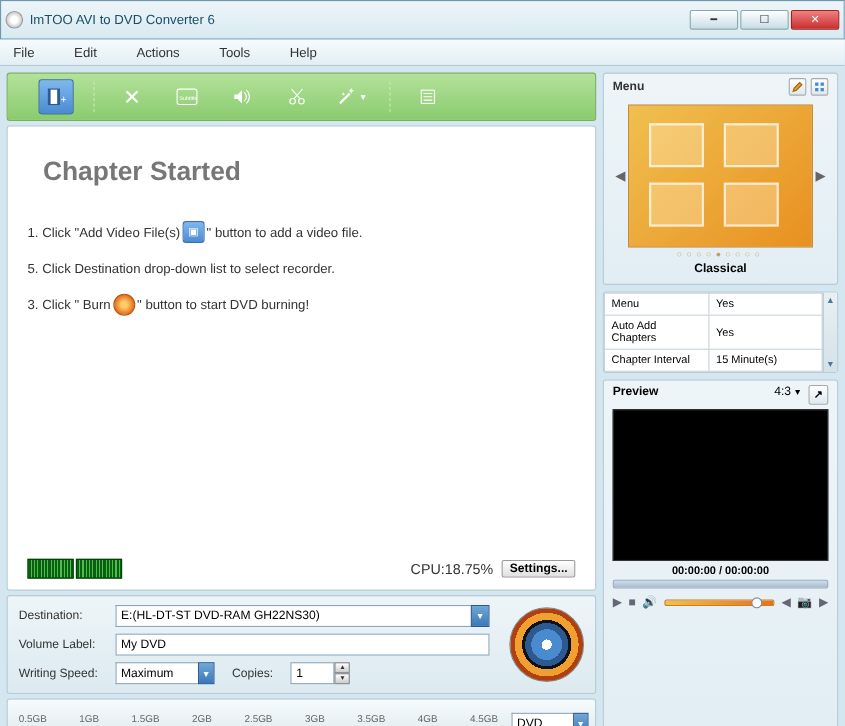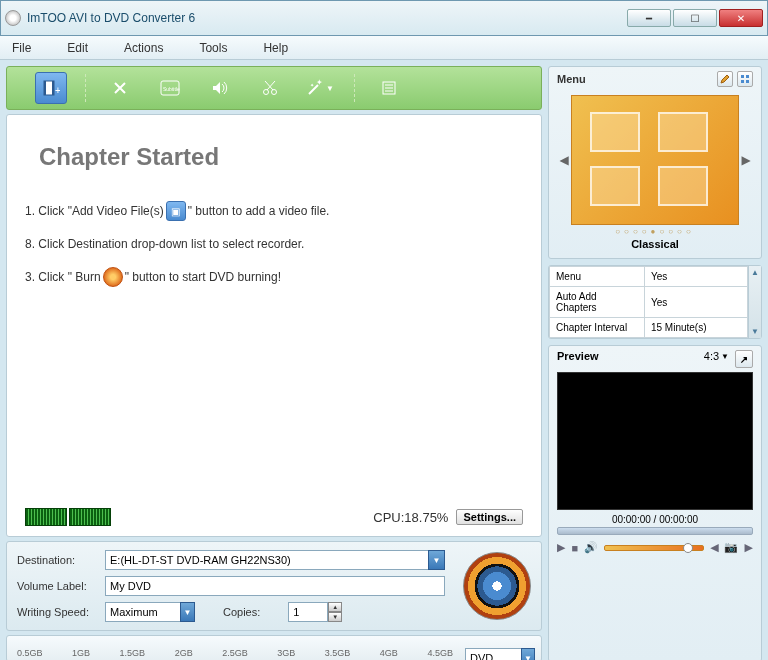--- a/index.html
+++ b/index.html
@@ -36,21 +36,21 @@
 .cpugraph::after { content: ""; position: absolute; inset: 0; background: repeating-linear-gradient(90deg, transparent 0 2px, rgba(120,255,120,0.6) 2px 3px); }
 .cpu-text { margin-left: auto; font-size: 13px; color: #333; margin-right: 6px; }
 .settings-btn { font-size: 11px; padding: 1px 6px; border: 1px solid #999; background: linear-gradient(#fff,#e0e0e0); border-radius: 2px; font-weight: bold; }
 
 .destblock { background: linear-gradient(#eef5f8,#dceaf0); border: 1px solid #b8ccd6; border-radius: 3px; padding: 8px 10px; display: grid; grid-template-columns: 80px 1fr 78px; gap: 6px 8px; align-items: center; font-size: 11px; color: #333; position: relative; }
 .destblock .burn-big { grid-row: 1 / span 3; grid-column: 3; width: 68px; height: 68px; border-radius: 50%; background: radial-gradient(circle, #fff 0 10%, #4a8bd0 10% 30%, #2c5a90 30% 42%, #111 42% 48%, #f0a030 48% 62%, #b04010 62% 100%); border: 1px solid #888; justify-self: end; }
 .txtinput { height: 20px; border: 1px solid #8aa8bc; background: #fff; padding: 0 4px; font-size: 11px; width: 100%; }
 .combo { display: flex; }
 .combo .txtinput { border-right: none; }
 .combo .dd { width: 18px; height: 20px; background: linear-gradient(#6fa8d8,#3a78b8); border: 1px solid #2c5a90; color: #fff; display: flex; align-items: center; justify-content: center; font-size: 8px; }
-.ws-row { display: flex; align-items: center; gap: 28px; }
+.ws-row { display: flex; align-items: center; gap: 16px; }
 .spinner { display: flex; }
 .spinner .txtinput { width: 40px; }
 .spin-btns { display: flex; flex-direction: column; }
 .spin-btns div { width: 14px; height: 10px; background: linear-gradient(#fff,#ccc); border: 1px solid #888; font-size: 6px; display: flex; align-items: center; justify-content: center; }
 
 .sizebar { height: 27px; background: linear-gradient(#f6fbfd,#e6eef2); border: 1px solid #b8ccd6; border-radius: 3px; display: flex; padding: 12px 6px; font-size: 9px; color: #666; position: relative; }
 .ticks { flex: 1; display: flex; justify-content: space-between; padding: 0 4px; }
 .dvd-combo { width: 70px; display: flex; margin-left: 8px; }
 
 .panel { background: linear-gradient(#eef5f8,#e2eef4); border: 1px solid #b8ccd6; border-radius: 3px; }
@@ -70,21 +70,21 @@
 .props table { width: 100%; border-collapse: collapse; font-size: 10px; }
 .props td { border: 1px solid #c8d4da; padding: 4px 6px; background: #fff; }
 .props td:first-child { width: 48%; }
 .props-wrap { display: flex; }
 .props-wrap .scroll { width: 14px; background: linear-gradient(#e8f0f4,#d4e2e8); border-left: 1px solid #b8ccd6; display: flex; flex-direction: column; align-items: center; justify-content: space-between; padding: 2px 0; font-size: 8px; color: #4a7a9a; }
 
 .preview-panel .pv-head { display: flex; align-items: flex-start; padding: 4px 8px; font-size: 11px; font-weight: bold; }
 .pv-head .ratio { margin-left: auto; font-weight: normal; display: flex; align-items: center; gap: 2px; }
 .pop-icon { width: 18px; height: 18px; border: 1px solid #aaa; background: linear-gradient(#fff,#dde8ee); border-radius: 2px; margin-left: 6px; display: flex; align-items: center; justify-content: center; font-size: 10px; }
 .video { margin: 0 8px; height: 138px; background: #000; border: 1px solid #333; }
-.time { text-align: center; font-size: 10px; padding: 4px 0 2px; }
+.time { text-align: center; font-size: 10px; padding: 4px 0 2px; font-weight: bold; }
 .pv-track { height: 8px; margin: 0 8px; background: linear-gradient(#cde,#abc); border: 1px solid #9ab; border-radius: 2px; }
 .pv-ctrl { display: flex; align-items: center; gap: 6px; padding: 6px 8px; font-size: 11px; color: #667; }
 .pv-ctrl .vol { flex: 1; height: 6px; background: linear-gradient(90deg,#f0c050,#e87020); border: 1px solid #c88020; border-radius: 2px; position: relative; }
 .pv-ctrl .vol .dot { position: absolute; right: 10px; top: -3px; width: 10px; height: 10px; background: #fff; border: 1px solid #888; border-radius: 50%; }
 svg { display: block; }
 </style>
 </head>
 <body>
 
 <div class="titlebar">
@@ -160,21 +160,21 @@
       </div>
     </div>
 
     <div class="mainpanel">
       <div class="gs-title">Chapter Started</div>
       <div class="gs-step">
         <span>1. Click "Add Video File(s)</span>
         <span class="inline-icon">▣</span>
         <span>" button to add a video file.</span>
       </div>
-      <div class="gs-step">8. Click Destination drop-down list to select recorder.</div>
+      <div class="gs-step">5. Click Destination drop-down list to select recorder.</div>
       <div class="gs-step">
         <span>3. Click " Burn</span>
         <span class="inline-icon burn"></span>
         <span>" button to start DVD burning!</span>
       </div>
 
       <div class="cpubar">
         <div class="cpugraph"></div>
         <div class="cpugraph"></div>
         <span class="cpu-text">CPU:18.75%</span>

